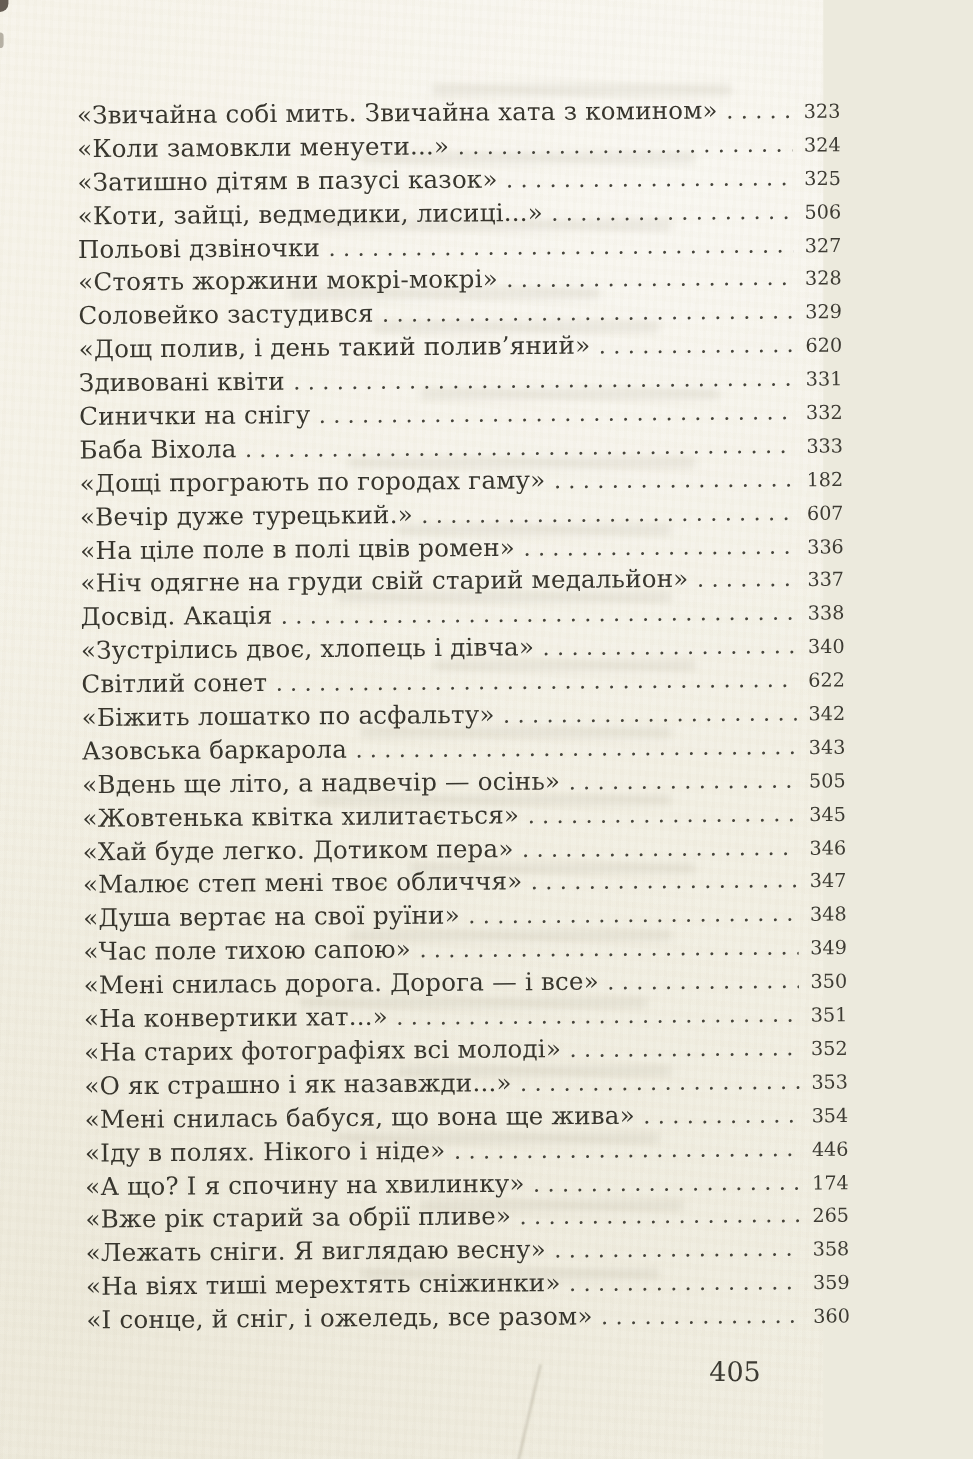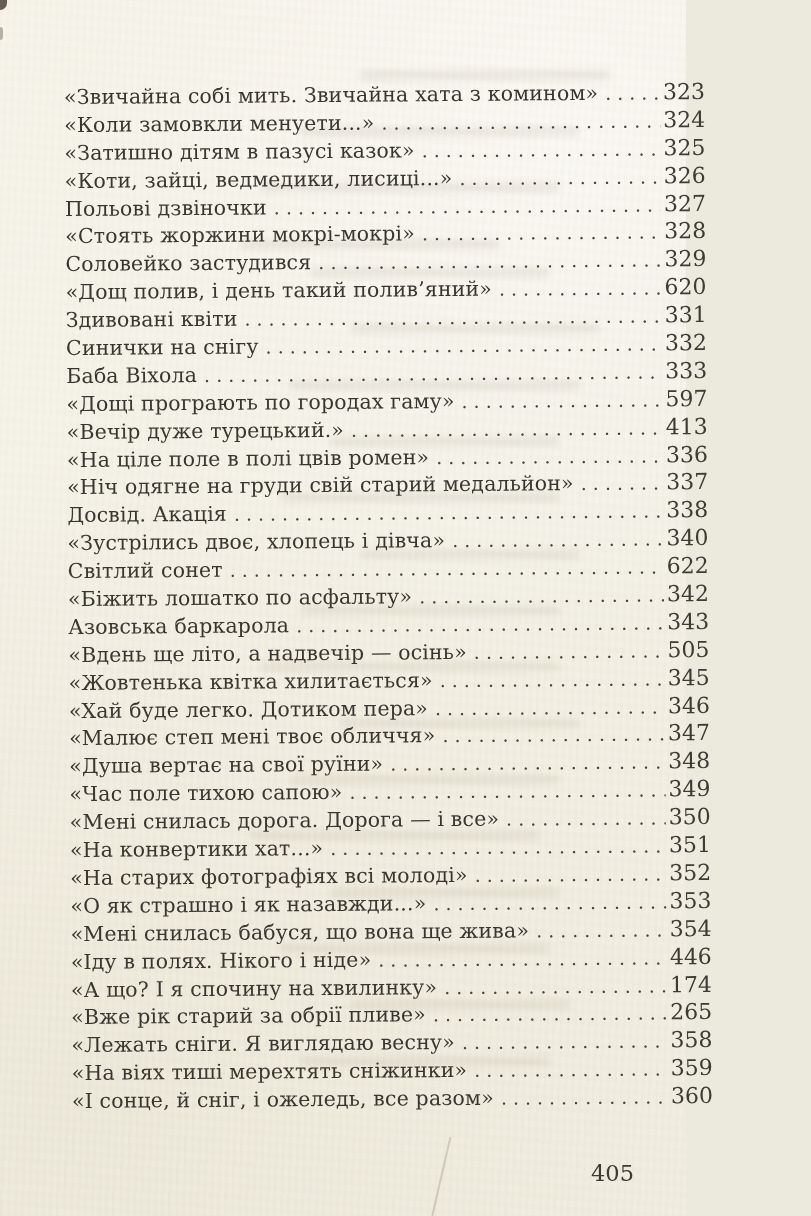--- a/index.html
+++ b/index.html
@@ -58,27 +58,27 @@
     color: #45433a;
   }
   .leader::after {
     content: "................................................................................................................................";
     font-size: 19px;
     letter-spacing: 6px;
   }
   .p {
     flex: 0 0 auto;
     min-width: 44px;
-    text-align: left;
-    font-size: 22px;
+    text-align: center;
+    font-size: 16px;
     color: #3d3b33;
   }
   .folio {
     position: absolute;
-    top: 1160px;
+    top: 1131px;
     right: 52px;
     font-size: 22.5px;
     color: #3d3b33;
     z-index: 2;
   }
   
   .ghost {
     position: absolute;
     background: #a9a28d;
     opacity: 0.17;
@@ -156,21 +156,21 @@
 
   <div class="row">
     <span class="t">«Затишно дітям в пазусі казок»</span>
     <span class="leader"></span>
     <span class="p">325</span>
   </div>
 
   <div class="row">
     <span class="t">«Коти, зайці, ведмедики, лисиці...»</span>
     <span class="leader"></span>
-    <span class="p">326</span>
+    <span class="p">506</span>
   </div>
 
   <div class="row">
     <span class="t">Польові дзвіночки</span>
     <span class="leader"></span>
     <span class="p">327</span>
   </div>
 
   <div class="row">
     <span class="t">«Стоять жоржини мокрі-мокрі»</span>
@@ -204,27 +204,27 @@
 
   <div class="row">
     <span class="t">Баба Віхола</span>
     <span class="leader"></span>
     <span class="p">333</span>
   </div>
 
   <div class="row">
     <span class="t">«Дощі програють по городах гаму»</span>
     <span class="leader"></span>
-    <span class="p">597</span>
+    <span class="p">182</span>
   </div>
 
   <div class="row">
     <span class="t">«Вечір дуже турецький.»</span>
     <span class="leader"></span>
-    <span class="p">413</span>
+    <span class="p">607</span>
   </div>
 
   <div class="row">
     <span class="t">«На ціле поле в полі цвів ромен»</span>
     <span class="leader"></span>
     <span class="p">336</span>
   </div>
 
   <div class="row">
     <span class="t">«Ніч одягне на груди свій старий медальйон»</span>

